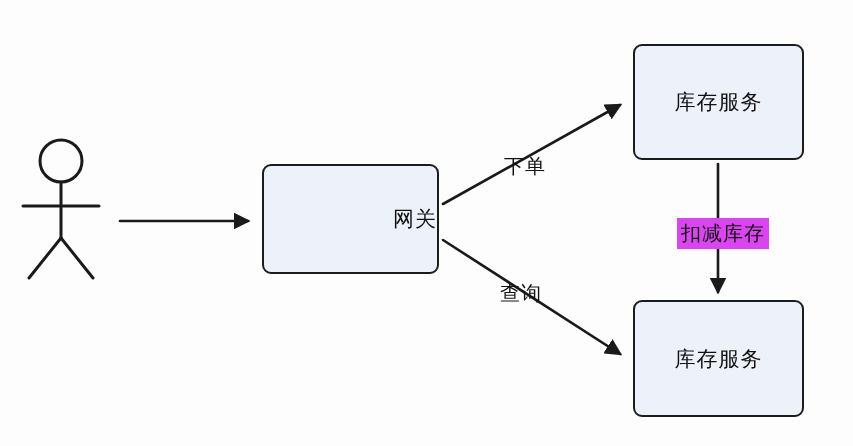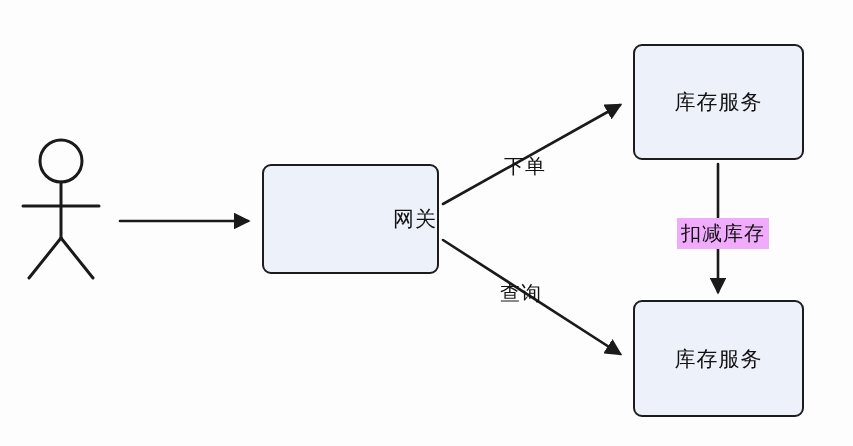--- a/index.html
+++ b/index.html
@@ -41,21 +41,21 @@
     color: #111111;
     font-size: 20px;
     letter-spacing: 1px;
     white-space: nowrap;
   }
   .label-place-order { left: 504px; top: 153px; font-family: Liberation Serif, serif; }
   .label-query       { left: 500px; top: 280px; }
   .label-deduct {
     left: 677px;
     top: 218px;
-    background: #f0abfc;
+    background: #d946ef;
     padding: 2px 4px;
   }
 </style>
 </head>
 <body>
 
 <div class="canvas">
 
   <svg width="853" height="446" viewBox="0 0 853 446">
     <defs>

